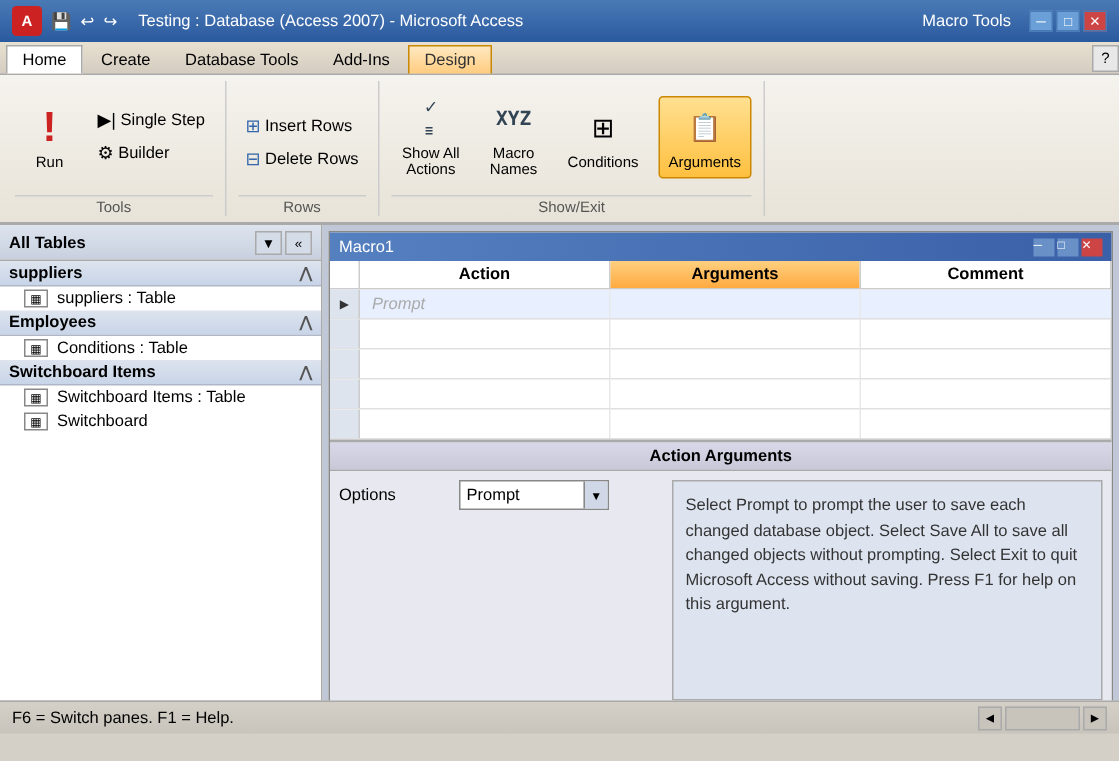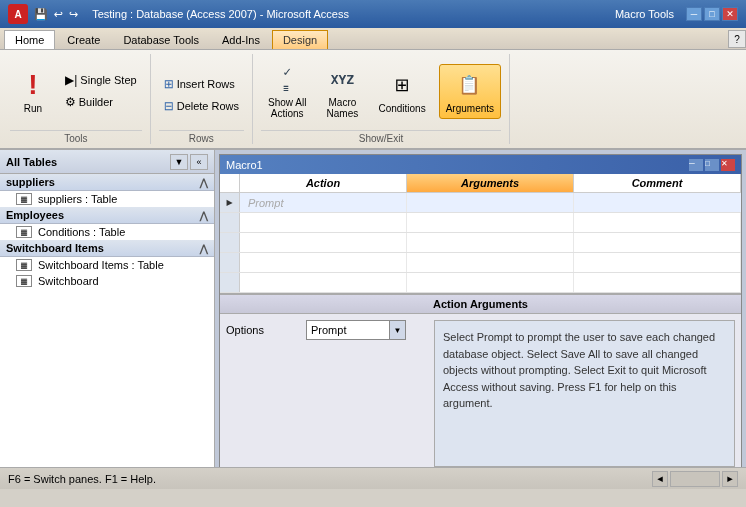--- a/index.html
+++ b/index.html
@@ -195,21 +195,20 @@
       grid-template-columns: 20px 1fr 1fr 1fr;
       background: white;
       border-bottom: 1px solid #ccc;
       font-size: 11px;
     }
     .macro-col-header {
       padding: 3px 8px;
       border-right: 1px solid #ccc;
       font-weight: bold;
       text-align: center;
-      font-style: italic;
     }
     .macro-col-header.highlighted { background: linear-gradient(to bottom, #ffd080, #ffaa40); }
 
     #macro-rows { flex: 1; overflow-y: auto; }
     .macro-row {
       display: grid;
       grid-template-columns: 20px 1fr 1fr 1fr;
       border-bottom: 1px solid #e0e0e0;
       height: 20px;
       align-items: center;
@@ -233,21 +232,21 @@
       padding: 3px 10px;
       font-size: 11px;
       font-weight: bold;
       text-align: center;
       border-bottom: 1px solid #aaa;
     }
     #action-args-content {
       display: flex;
       flex: 1;
       padding: 6px;
-      gap: 8px;
+      gap: 22px;
     }
     #action-args-left {
       width: 200px;
     }
     .arg-row {
       display: flex;
       align-items: center;
       margin-bottom: 4px;
     }
     .arg-label { width: 80px; font-size: 11px; }

